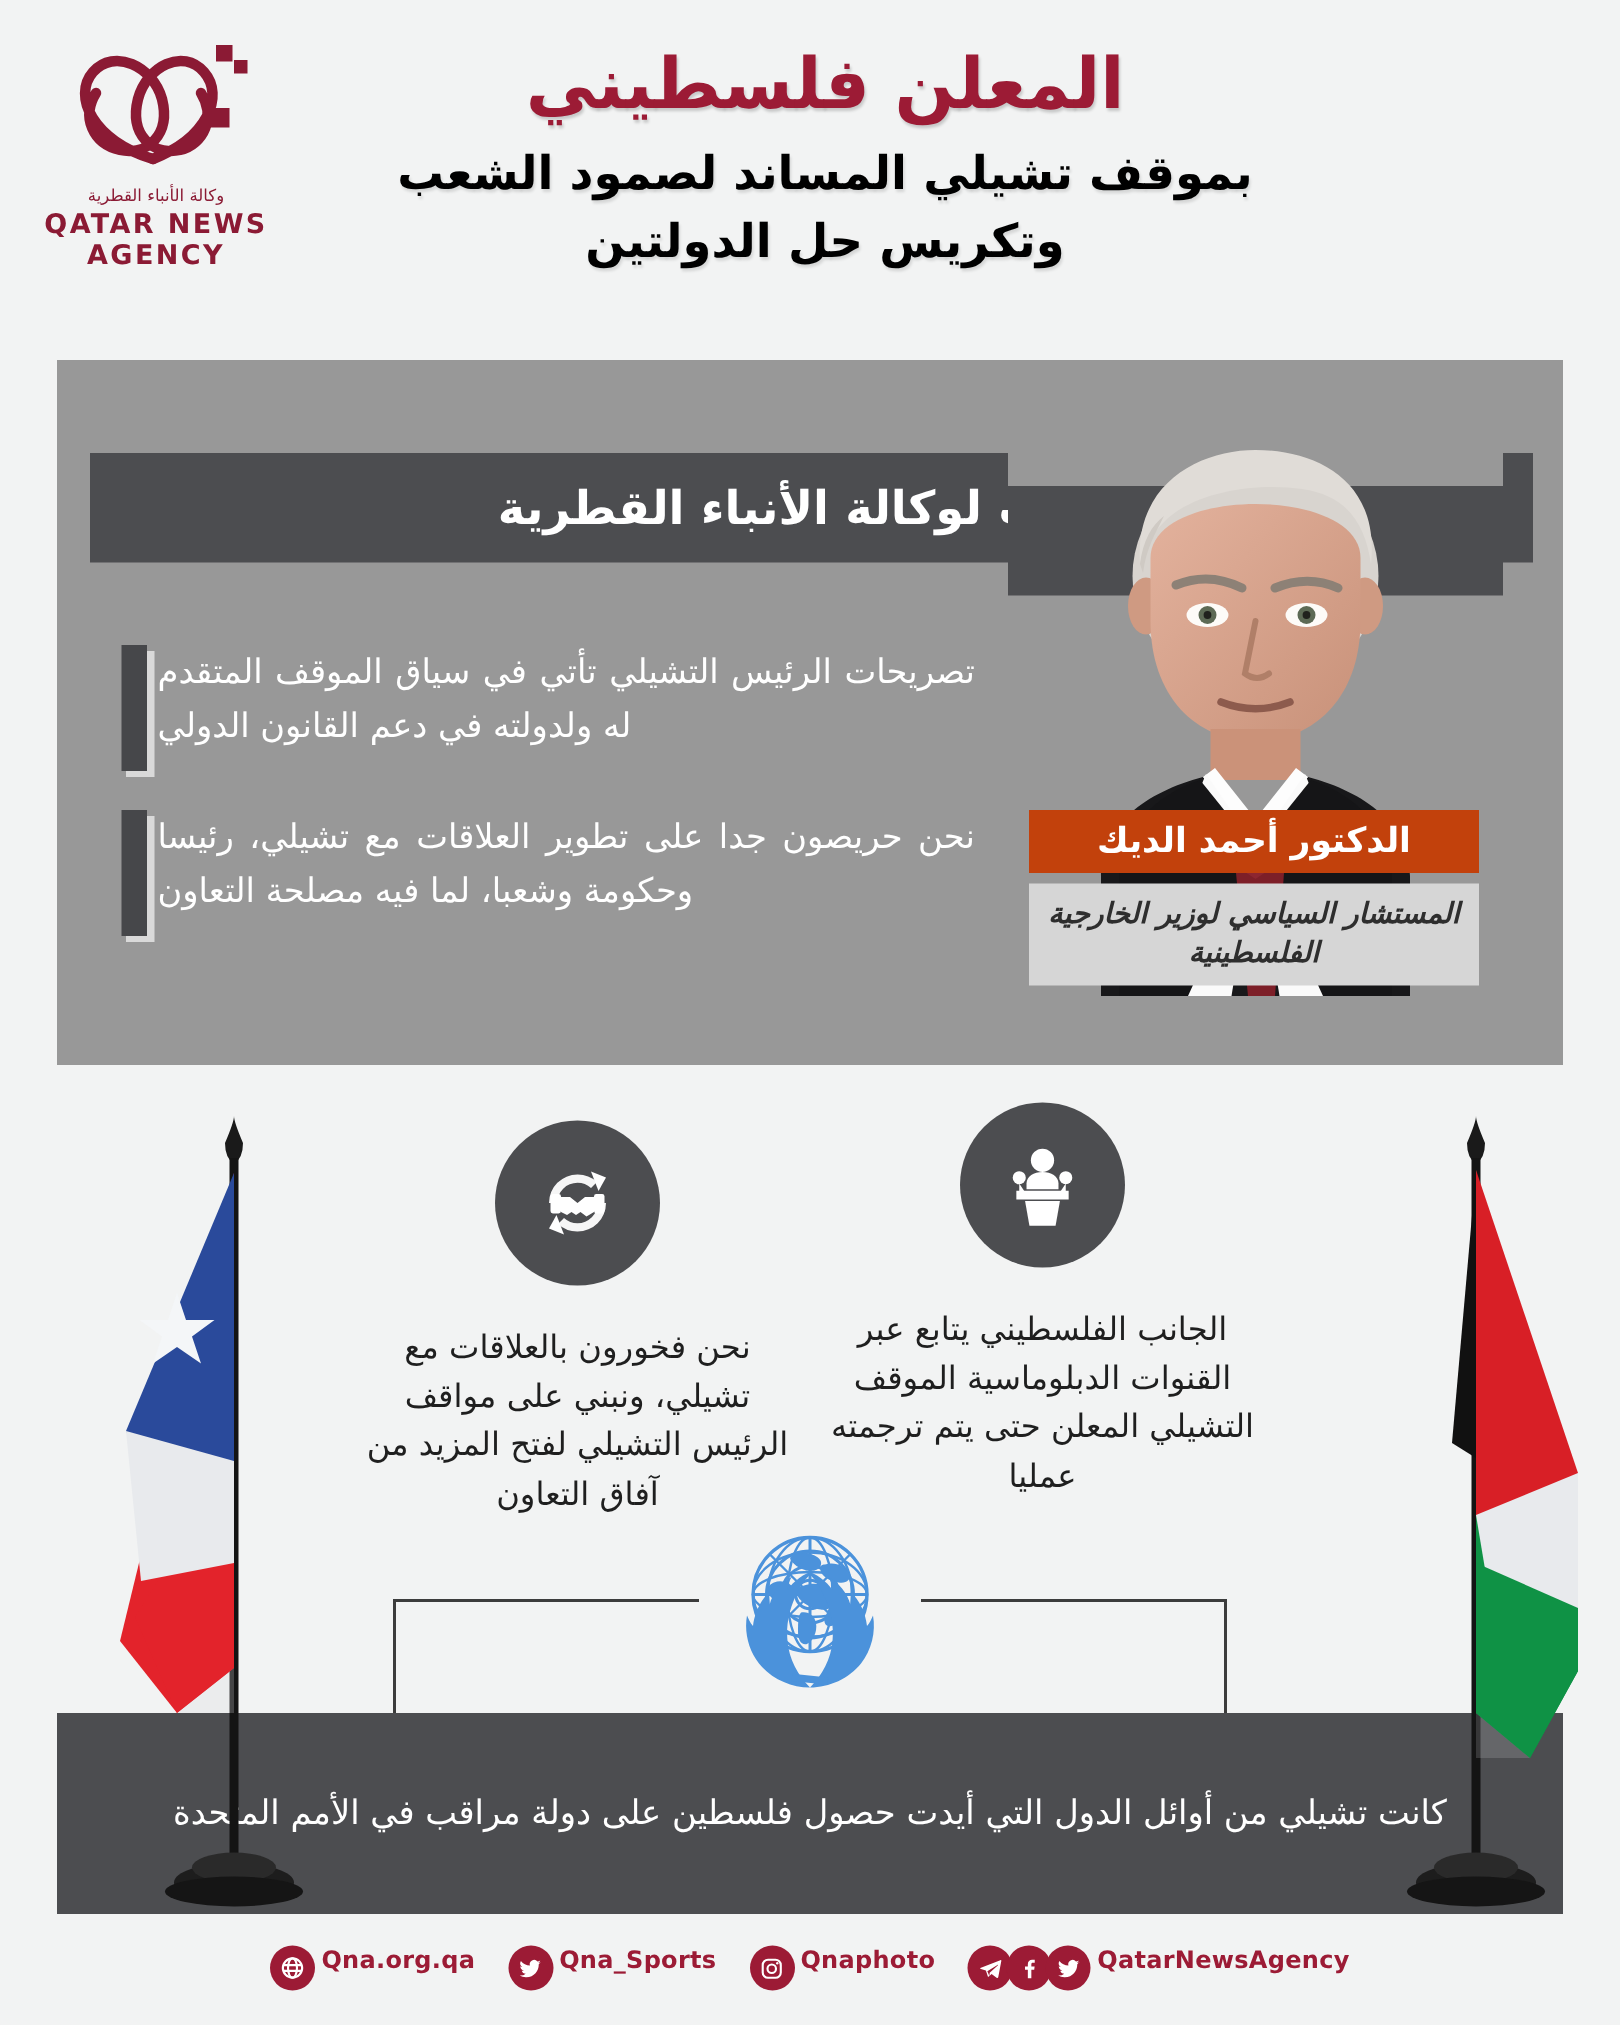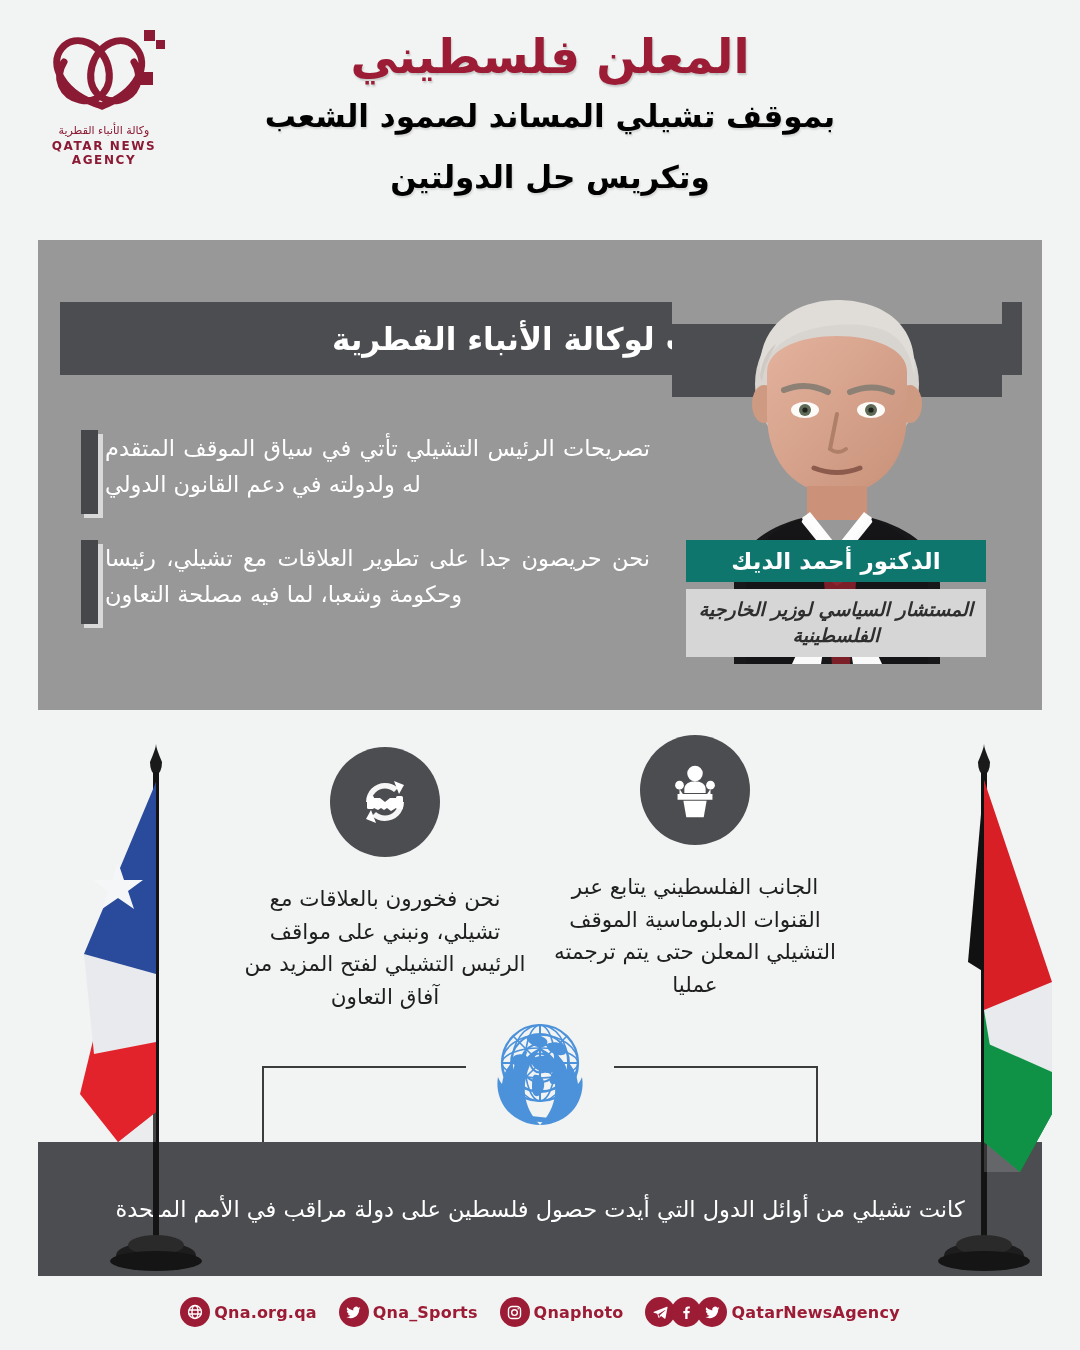--- a/index.html
+++ b/index.html
@@ -29,41 +29,41 @@
     text-shadow:1px 2px 2px rgba(0,0,0,.18);
   }
   .title-sub {
     font-size:31px; font-weight:bold; color:#000000;
     line-height:1.45; margin-top:7px;
     text-shadow:1px 2px 2px rgba(0,0,0,.12);
   }
   .logo { position:absolute; left:28px; top:20px; width:152px; height:150px; }
   .logo svg { display:block; }
   .logo-ar { text-align:center; font-size:11px; font-weight:normal; color:#8b1a34; margin-top:-4px; letter-spacing:.5px;}
-  .logo-en { text-align:center; font-size:12px; font-weight:bold; color:#8b1a34; letter-spacing:1.6px; margin-top:2px;}
+  .logo-en { text-align:center; font-size:18px; font-weight:bold; color:#8b1a34; letter-spacing:1.6px; margin-top:2px;}
 
   
   .panel {
     position:absolute; left:38px; top:240px; width:1004px; height:470px;
     background:#989898;
   }
   .panel-head {
     position:absolute; right:20px; top:62px; width:962px; height:73px;
     background:#4c4d50;
     display:flex; align-items:center; justify-content:center;
   }
   .panel-head span { color:#fff; font-size:31px; font-weight:600; letter-spacing:0px;}
 
   .portrait {
     position:absolute; right:40px; top:24px; width:330px; height:400px;
     overflow:hidden;
   }
   .nameplate {
     position:absolute; right:56px; top:300px; width:300px; height:42px;
-    background:#0f766e; display:flex; align-items:center; justify-content:center;
+    background:#c2410c; display:flex; align-items:center; justify-content:center;
     z-index:6;
   }
   .nameplate span { color:#fff; font-size:23px; font-weight:bold; }
   .roleplate {
     position:absolute; right:56px; top:349px; width:300px; height:68px;
     background:#d6d6d6; display:flex; align-items:center; justify-content:center;
     text-align:center; z-index:6; padding:0 10px;
   }
   .roleplate span { color:#2e2e2e; font-size:19px; font-weight:bold; line-height:1.35;font-style:italic; }
 
@@ -110,39 +110,39 @@
   
   .flag { position:absolute; }
   .flag.chile { left:62px; top:742px; width:180px; height:556px; }
   .flag.pal   { left:892px; top:742px; width:180px; height:556px; }
 
   
   .footer {
     position:absolute; left:0; top:1288px; width:1080px; height:48px;
     display:flex; align-items:center; justify-content:center; gap:0px;
   }
-  .fgroup { display:flex; align-items:center; direction:ltr; margin:0 11px; }
+  .fgroup { display:flex; align-items:flex-start; direction:ltr; margin:0 11px; }
   .sicon {
     width:30px; height:30px; border-radius:50%; background:#9c1b35;
     display:flex; align-items:center; justify-content:center;
     margin-right:-4px; position:relative;
   }
   .sicon:last-of-type { margin-right:0; }
   .fgroup .label { font-size:16px; color:#9c1b35; font-weight:bold; margin-left:8px; letter-spacing:.2px; direction:ltr;}
 </style>
 </head>
 <body>
 
 <div class="page">
 
   <div class="header">
     <div class="titles">
       <div class="title-main">المعلن فلسطيني</div>
       <div class="title-sub">بموقف تشيلي المساند لصمود الشعب</div>
-      <div class="title-sub" style="margin-top:16px">وتكريس حل الدولتين</div>
+      <div class="title-sub" style="margin-top:0">وتكريس حل الدولتين</div>
     </div>
 
     <div class="logo">
       <svg width="152" height="108" viewBox="0 0 152 108">
         <g fill="none" stroke="#8b1a34" stroke-width="7" stroke-linecap="round">
           <path d="M74 86 C 34 74, 20 44, 34 28 C 48 12, 74 24, 80 46 C 86 70, 70 84, 52 80 C 34 76, 26 58, 36 42"></path>
           <path d="M74 86 C 110 72, 122 44, 108 28 C 94 12, 70 24, 64 46 C 58 70, 74 84, 92 80 C 108 76, 116 58, 106 42"></path>
         </g>
         <rect x="116" y="10" width="11" height="11" fill="#8b1a34"></rect>
         <rect x="128" y="20" width="9" height="9" fill="#8b1a34"></rect>

